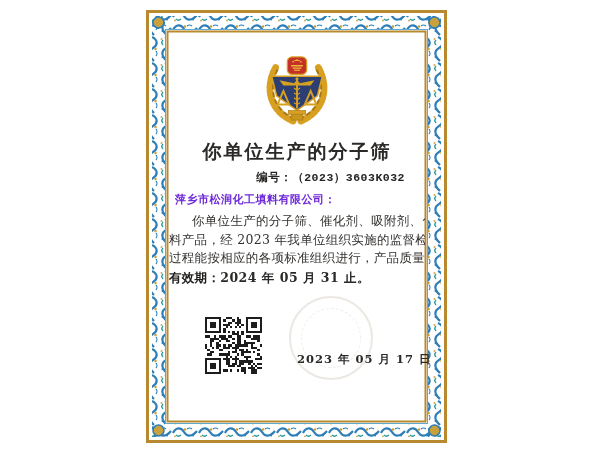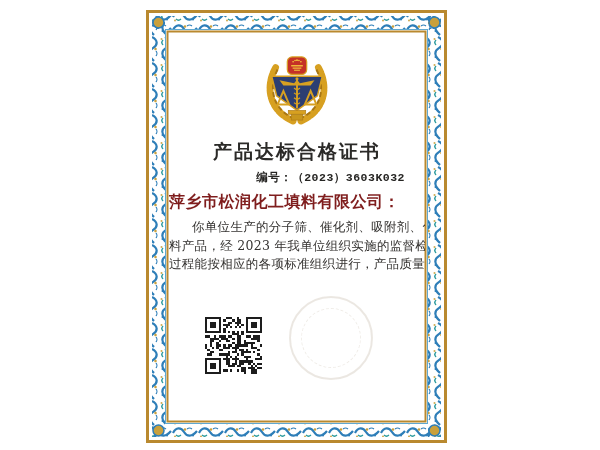--- a/index.html
+++ b/index.html
@@ -16,22 +16,22 @@
   .emblem-wrap{margin-top:40px;text-align:center;height:76px;}
   .cert-title{
     margin:13px 0 0 0;text-align:center;font-size:19px;font-weight:600;
     letter-spacing:2px;color:#2b2a28;white-space:nowrap;
   }
   .serial{
     margin-top:5px;text-align:right;padding-right:20px;font-size:11.5px;
     font-weight:700;color:#262523;white-space:nowrap;letter-spacing:0.5px;font-family:Liberation Mono, monospace;
   }
   .recipient{
-    margin-top:7px;font-size:16px;font-weight:700;
-    color:#7f1d1d;white-space:nowrap;letter-spacing:0.5px;
+    margin-top:7px;margin-left:6px;font-size:11px;font-weight:700;
+    color:#6d28d9;white-space:nowrap;letter-spacing:0.5px;
   }
   .body-block{margin-top:5px;font-size:12.5px;line-height:18.5px;color:#33312f;letter-spacing:0.3px;}
   .body-line{white-space:nowrap;overflow:hidden;}
   .body-line.first{text-indent:23px;}
   .validity{margin-top:1px;font-size:12.5px;line-height:18.5px;white-space:nowrap;}
   .validity .lbl{font-weight:700;color:#1f1e1c;}
   .validity .val{font-weight:600;color:#2a2927;letter-spacing:0.5px;}
   .qr{position:absolute;left:36px;top:307px;}
   .issuer{
     position:absolute;left:100px;top:309px;font-size:11px;font-weight:700;
@@ -120,30 +120,31 @@
         <circle cx="34" cy="10.8" r="0.8" fill="#F7D23E"></circle>
         <circle cx="36" cy="10.4" r="0.9" fill="#F7D23E"></circle>
         <circle cx="38" cy="10.8" r="0.8" fill="#F7D23E"></circle>
         <circle cx="40" cy="12" r="0.8" fill="#F7D23E"></circle>
         <rect x="30" y="15.5" width="12" height="1.3" fill="#F7D23E"></rect>
         <rect x="31.5" y="18" width="9" height="1.1" fill="#F7D23E"></rect>
         <rect x="33" y="20.2" width="6" height="1" fill="#F7D23E"></rect>
       </svg>
     </div>
 
-    <h1 class="cert-title">产品达标合格证书</h1>
+    <h1 class="cert-title">你单位生产的分子筛</h1>
 
     <div class="serial"><span>编号：</span><span>（2023）3603K032</span></div>
 
     <div class="recipient">萍乡市松润化工填料有限公司：</div>
 
     <div class="body-block">
       <div class="body-line first">你单位生产的分子筛、催化剂、吸附剂、化工填</div>
       <div class="body-line">料产品，经 2023 年我单位组织实施的监督检查，生产</div>
       <div class="body-line">过程能按相应的各项标准组织进行，产品质量符合标</div>
+      <div class="validity"><span class="lbl">有效期：</span><span class="val">2024 年 05 月 31 止。</span></div>
     </div>
 
     <div class="stamp">
       <div class="stamp-inner"></div>
     </div>
 
     <svg id="qr" class="qr" width="57" height="57" viewBox="0 0 25 25" fill="#1d1d1d" shape-rendering="crispEdges">
       <rect x="0" y="0" width="25" height="25" fill="#ffffff"></rect>
     <rect x="0" y="0" width="1" height="1"></rect>
         <rect x="1" y="0" width="1" height="1"></rect>
@@ -437,15 +438,16 @@
         <rect x="17" y="23" width="1" height="1"></rect>
         <rect x="20" y="23" width="1" height="1"></rect>
         <rect x="21" y="23" width="1" height="1"></rect>
         <rect x="22" y="23" width="1" height="1"></rect>
         <rect x="17" y="24" width="1" height="1"></rect>
         <rect x="20" y="24" width="1" height="1"></rect>
         <rect x="21" y="24" width="1" height="1"></rect>
         <rect x="22" y="24" width="1" height="1"></rect>
       </svg>
 
+    <div class="issue-date">2023 年 05 月 17 日</div>
 
   </div>
 </div>
 
 </body></html>

